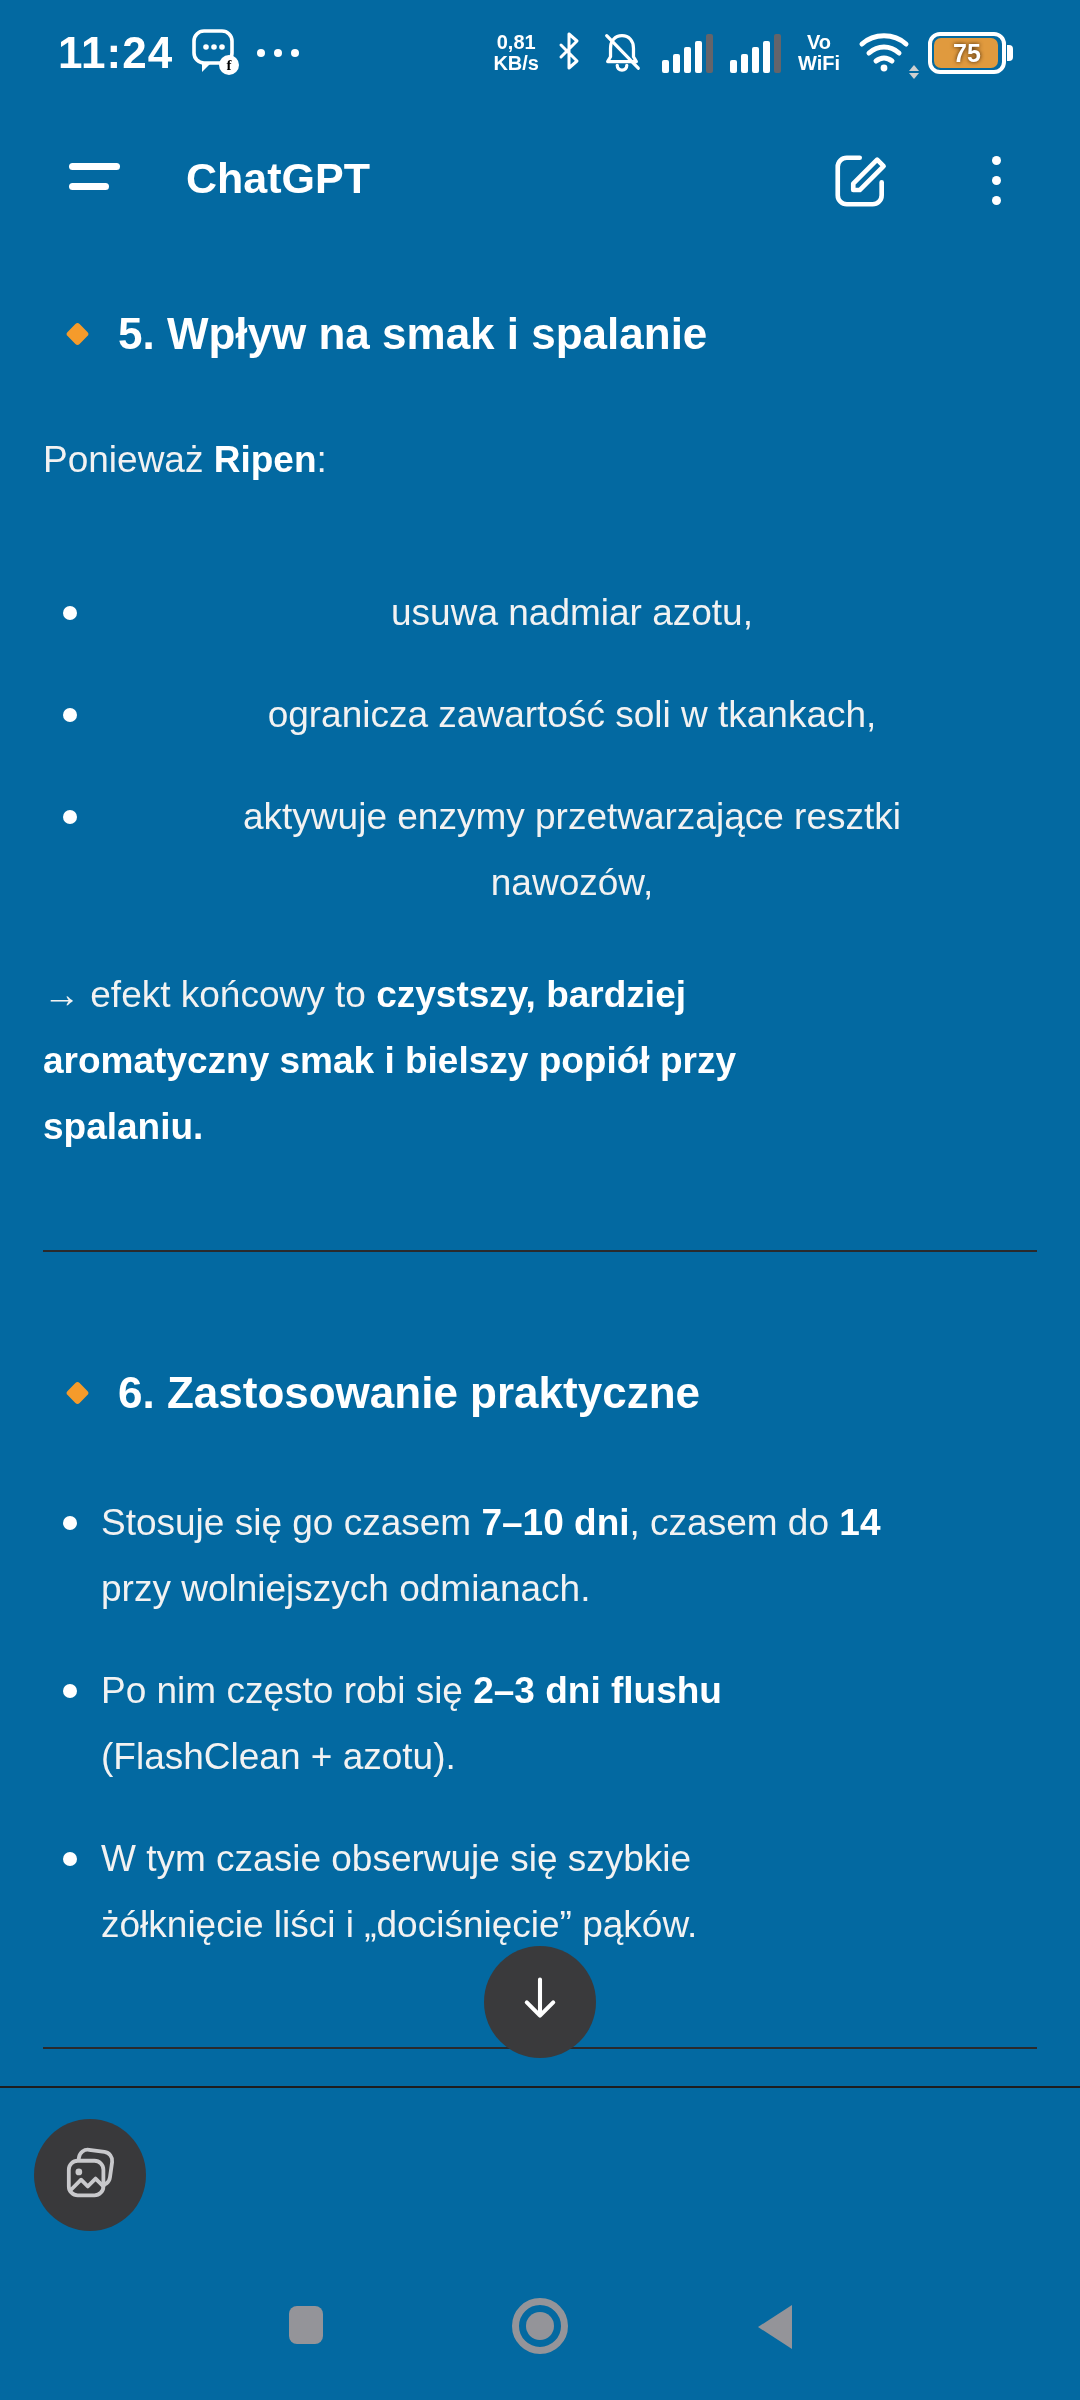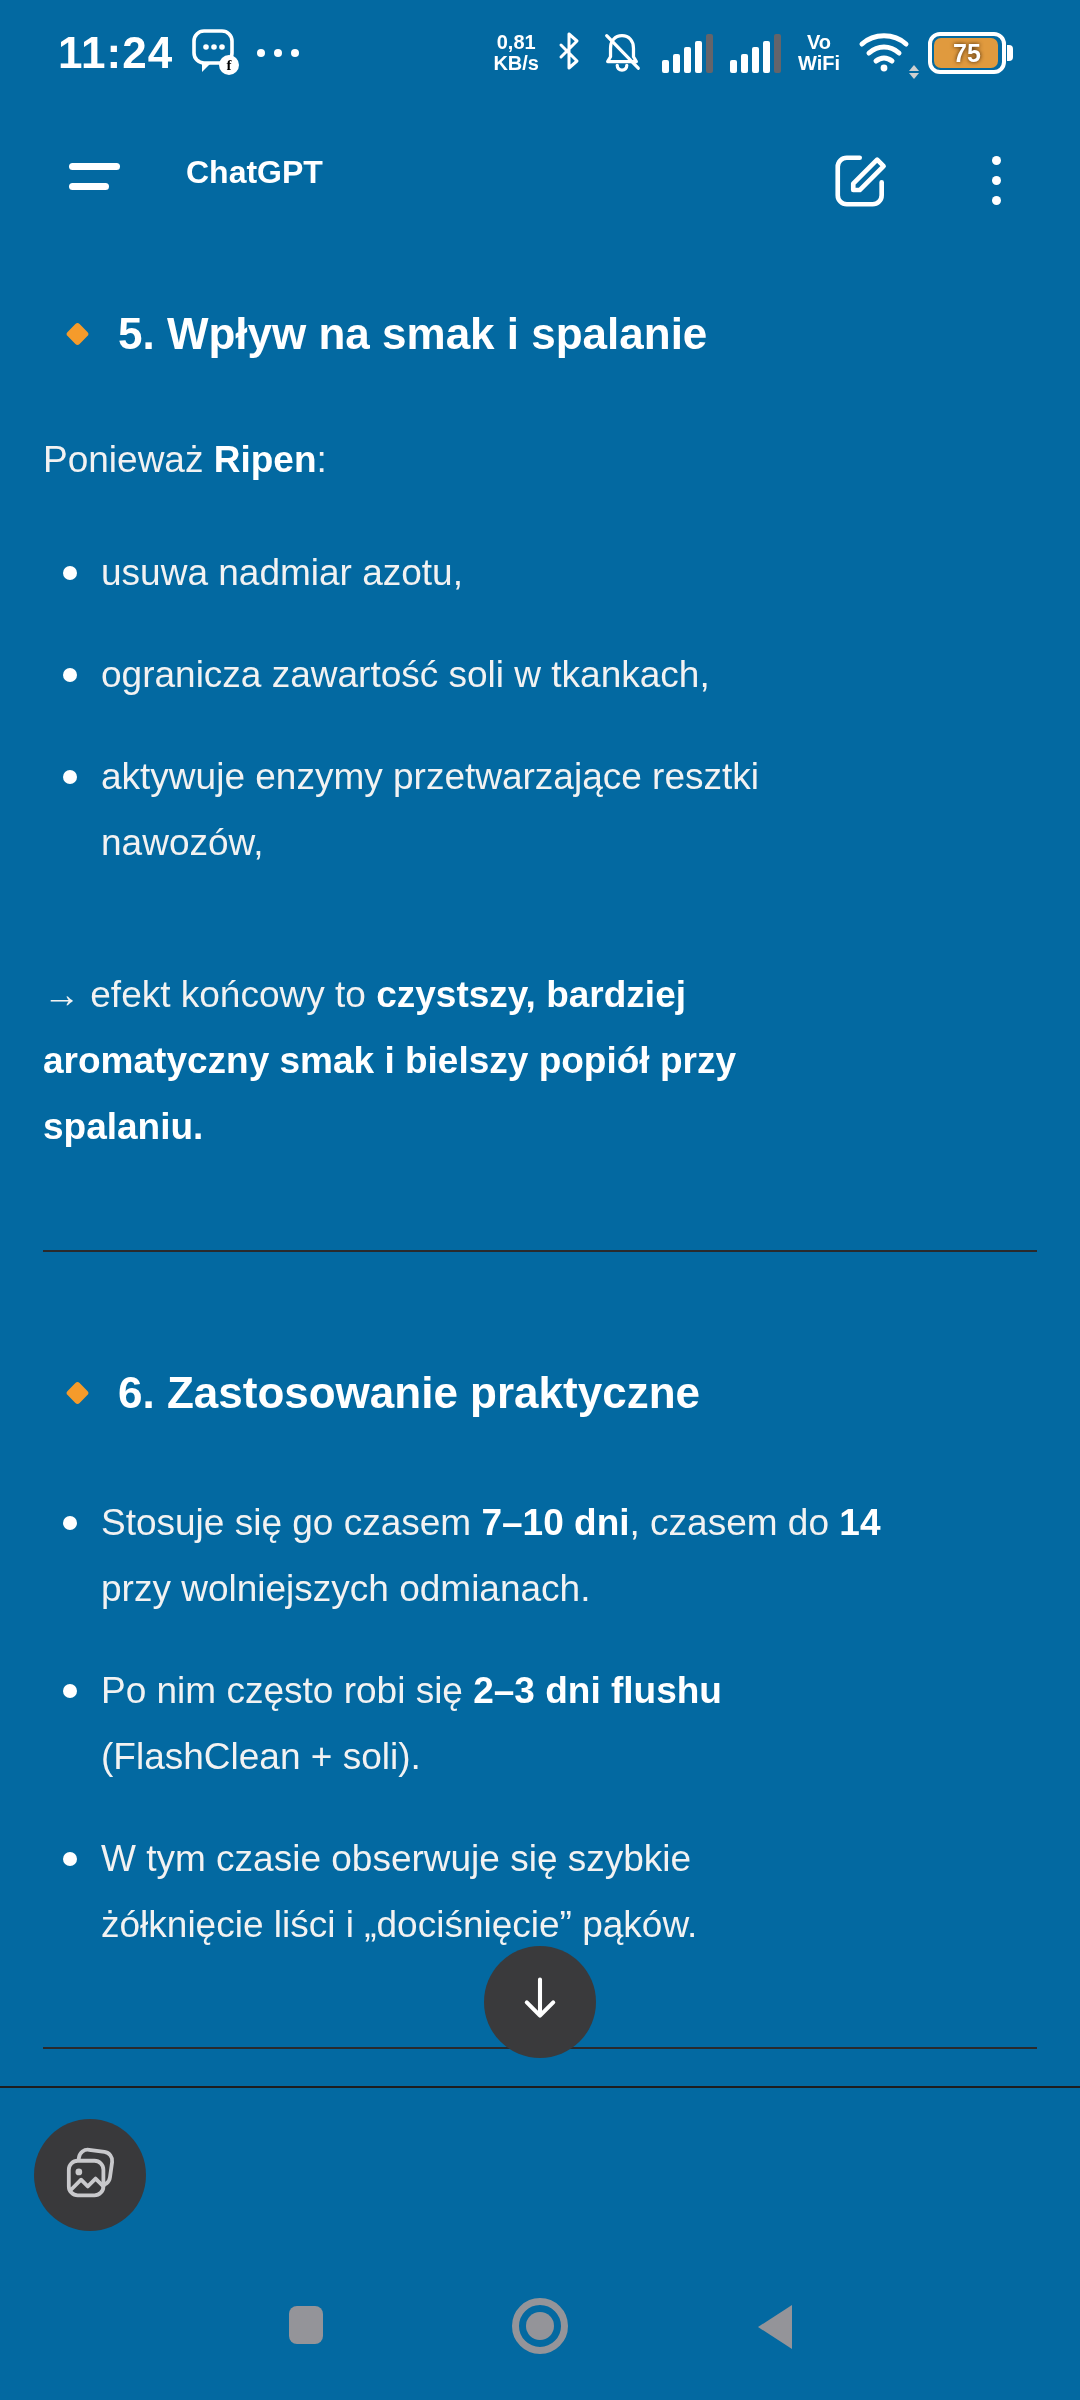--- a/index.html
+++ b/index.html
@@ -29,35 +29,35 @@
   .wifi-arrows { position:absolute; right:-8px; bottom:-2px; display:flex; flex-direction:column; gap:2px; }
   .wifi-arrows b { width:0; height:0; border-left:5px solid transparent; border-right:5px solid transparent; }
   .wifi-arrows b.up { border-bottom:6px solid #cfcfcf; }
   .wifi-arrows b.dn { border-top:6px solid #cfcfcf; }
   
   .app-header { position:absolute; left:0; top:148px; width:1080px; height:66px; }
   .burger { position:absolute; left:69px; top:15px; cursor:pointer; }
   .burger i { display:block; height:7px; border-radius:4px; background:#fff; }
   .burger i:first-child { width:51px; margin-bottom:13px; }
   .burger i:last-child { width:40px; }
-  .app-title { position:absolute; left:186px; top:6px; font-size:32px; font-weight:700; color:#fff; }
+  .app-title { position:absolute; left:186px; top:6px; font-size:43px; font-weight:700; color:#fff; }
   .compose-btn { position:absolute; left:830px; top:2px; width:62px; height:62px; cursor:pointer; }
   .kebab { position:absolute; left:976px; top:8px; width:40px; height:50px; display:flex; flex-direction:column; align-items:center; gap:11px; cursor:pointer; }
   .kebab i { width:9px; height:9px; border-radius:50%; background:#fff; }
   
   .heading { position:absolute; left:43px; width:990px; padding-left:75px; font-size:44px; font-weight:700; line-height:58px; color:#fff; box-sizing:border-box; }
   .heading::before { content:""; position:absolute; left:26px; top:50%; width:17px; height:17px;
     transform:translateY(-50%) rotate(45deg); background:#f59b2b; border-radius:3px; }
   .h5 { top:305px; } .h6 { top:1364px; }
   .body-text { font-size:37px; line-height:66px; color:#f2f2f2; font-weight:400; }
   .bold { font-weight:700; color:#fff; }
   .p-ripen { position:absolute; left:43px; top:427px; width:1000px; }
   .p-arrow { position:absolute; left:43px; top:962px; width:1000px; }
   .blist { position:absolute; left:43px; width:1000px; margin:0; padding:0; }
-  .ul5 { top:540px; } .ul6 { top:1490px; }
+  .ul5 { top:580px;text-align:center; } .ul6 { top:1490px; }
   .blist li { position:relative; list-style:none; padding-left:58px; margin-bottom:36px; }
   .blist li::before { content:""; position:absolute; left:20px; top:26px; width:14px; height:14px; border-radius:50%; background:#fff; }
   .divider { position:absolute; left:43px; width:994px; height:2px; background:#2a2a2c; }
   .div1 { top:1250px; } .div2 { top:2047px; }
   .hairline { position:absolute; left:0; top:2086px; width:1080px; height:2px; background:#1d1d1f; }
   .scroll-btn { position:absolute; left:484px; top:1946px; width:112px; height:112px; border-radius:50%;
     background:#3a3a3c; display:flex; align-items:center; justify-content:center; z-index:5; cursor:pointer; }
   
   .gallery-btn { position:absolute; left:34px; top:2119px; width:112px; height:112px; border-radius:50%;
     background:#39393b; display:flex; align-items:center; justify-content:center; cursor:pointer; }
@@ -207,21 +207,21 @@
 
   <div class="heading h6">6. Zastosowanie praktyczne</div>
 
   <ul class="blist ul6 body-text">
     <li>
         <div class="tline"><span>Stosuje się go czasem </span><span class="bold">7–10 dni</span><span>, czasem do </span><span class="bold">14</span></div>
         <div class="tline"><span>przy wolniejszych odmianach.</span></div>
       </li>
     <li>
         <div class="tline"><span>Po nim często robi się </span><span class="bold">2–3 dni flushu</span></div>
-        <div class="tline"><span>(FlashClean + soli).</span></div>
+        <div class="tline"><span>(FlashClean + azotu).</span></div>
       </li>
     <li>
         <div class="tline"><span>W tym czasie obserwuje się szybkie</span></div>
         <div class="tline"><span>żółknięcie liści i „dociśnięcie” pąków.</span></div>
       </li>
   </ul>
 
   <div class="divider div2"></div>
 
   <div class="scroll-btn">

